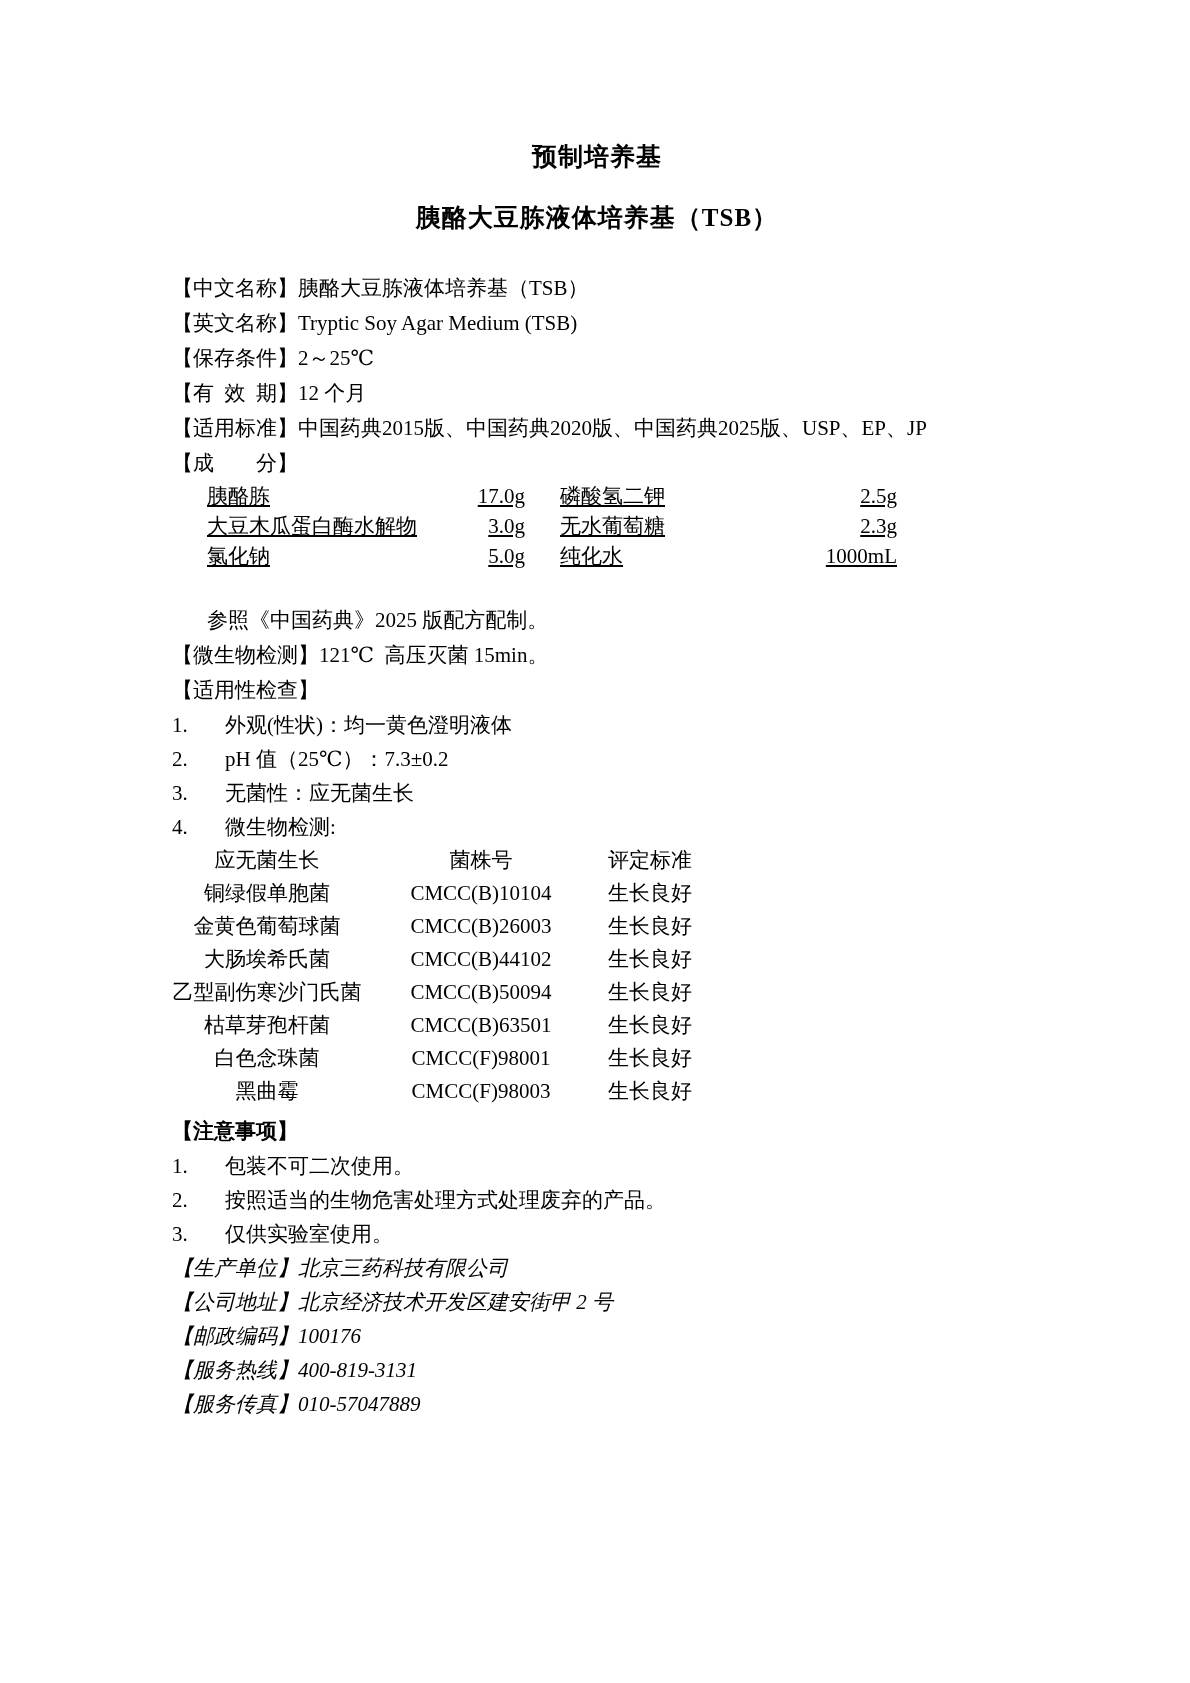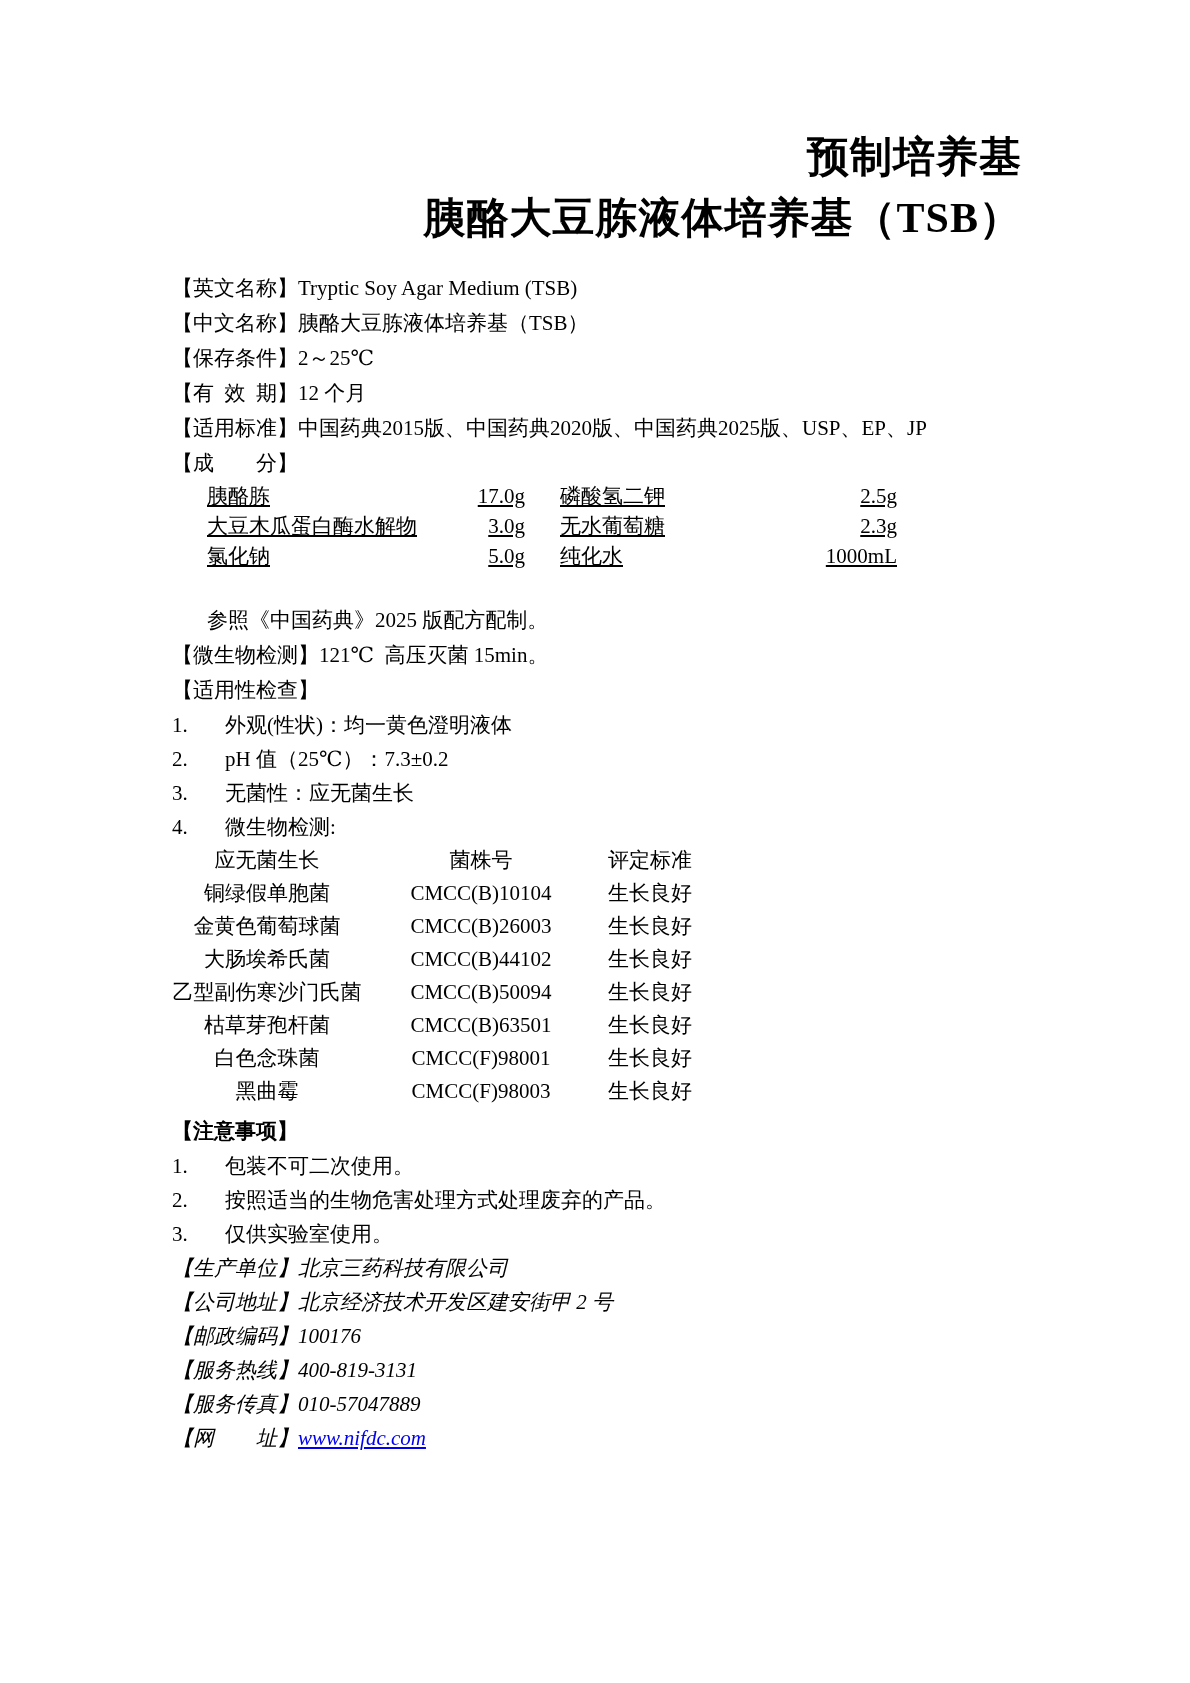--- a/index.html
+++ b/index.html
@@ -10,23 +10,23 @@
     margin: 0 auto;
     background: #ffffff;
     box-sizing: border-box;
     padding: 140px 168px 0 172px;
     font-family: "Liberation Serif", "DejaVu Serif", serif;
     font-size: 21px;
     color: #000000;
     overflow: hidden;
   }
   .doc-title, .doc-subtitle {
-    text-align: right;
+    text-align: center;
     font-weight: bold;
-    font-size: 42px;
+    font-size: 25px;
     line-height: 34px;
     letter-spacing: 1px;
     margin: 0;
   }
   .doc-title   { margin-bottom: 27px; }
   .doc-subtitle{ margin-bottom: 36px; }
 
   .line { line-height: 35px; white-space: pre-wrap; }
   .contact-line { line-height: 34px; white-space: pre-wrap; font-style: italic; }
 
@@ -66,22 +66,22 @@
   }
 </style>
 </head>
 <body>
 
 <div class="page">
 
   <h1 class="doc-title">预制培养基</h1>
   <h2 class="doc-subtitle">胰酪大豆胨液体培养基（TSB）</h2>
 
+  <div class="line"><span>【中文名称】</span><span>胰酪大豆胨液体培养基（TSB）</span></div>
   <div class="line"><span>【英文名称】</span><span>Tryptic Soy Agar Medium (TSB)</span></div>
-  <div class="line"><span>【中文名称】</span><span>胰酪大豆胨液体培养基（TSB）</span></div>
   <div class="line"><span>【保存条件】</span><span>2～25℃</span></div>
   <div class="line"><span>【有 效 期】</span><span>12 个月</span></div>
   <div class="line"><span>【适用标准】</span><span>中国药典2015版、中国药典2020版、中国药典2025版、USP、EP、JP</span></div>
 
   <div class="line">【成　　分】</div>
 
   <div>
     <div class="comp-row">
       <span>胰酪胨</span>
       <span class="comp-qty">17.0g</span>
@@ -186,15 +186,14 @@
         <span class="txt">仅供实验室使用。</span>
       </div>
   </div>
 
   <div class="contact-line"><span>【生产单位】</span><span>北京三药科技有限公司</span></div>
   <div class="contact-line"><span>【公司地址】</span><span>北京经济技术开发区建安街甲 2 号</span></div>
   <div class="contact-line"><span>【邮政编码】</span><span>100176</span></div>
   <div class="contact-line"><span>【服务热线】</span><span>400-819-3131</span></div>
   <div class="contact-line"><span>【服务传真】</span><span>010-57047889</span></div>
 
-  <div class="contact-line"><span>【网　　址】</span><a class="weblink">www.nifdc.com</a></div>
 
 </div>
 
 </body></html>

